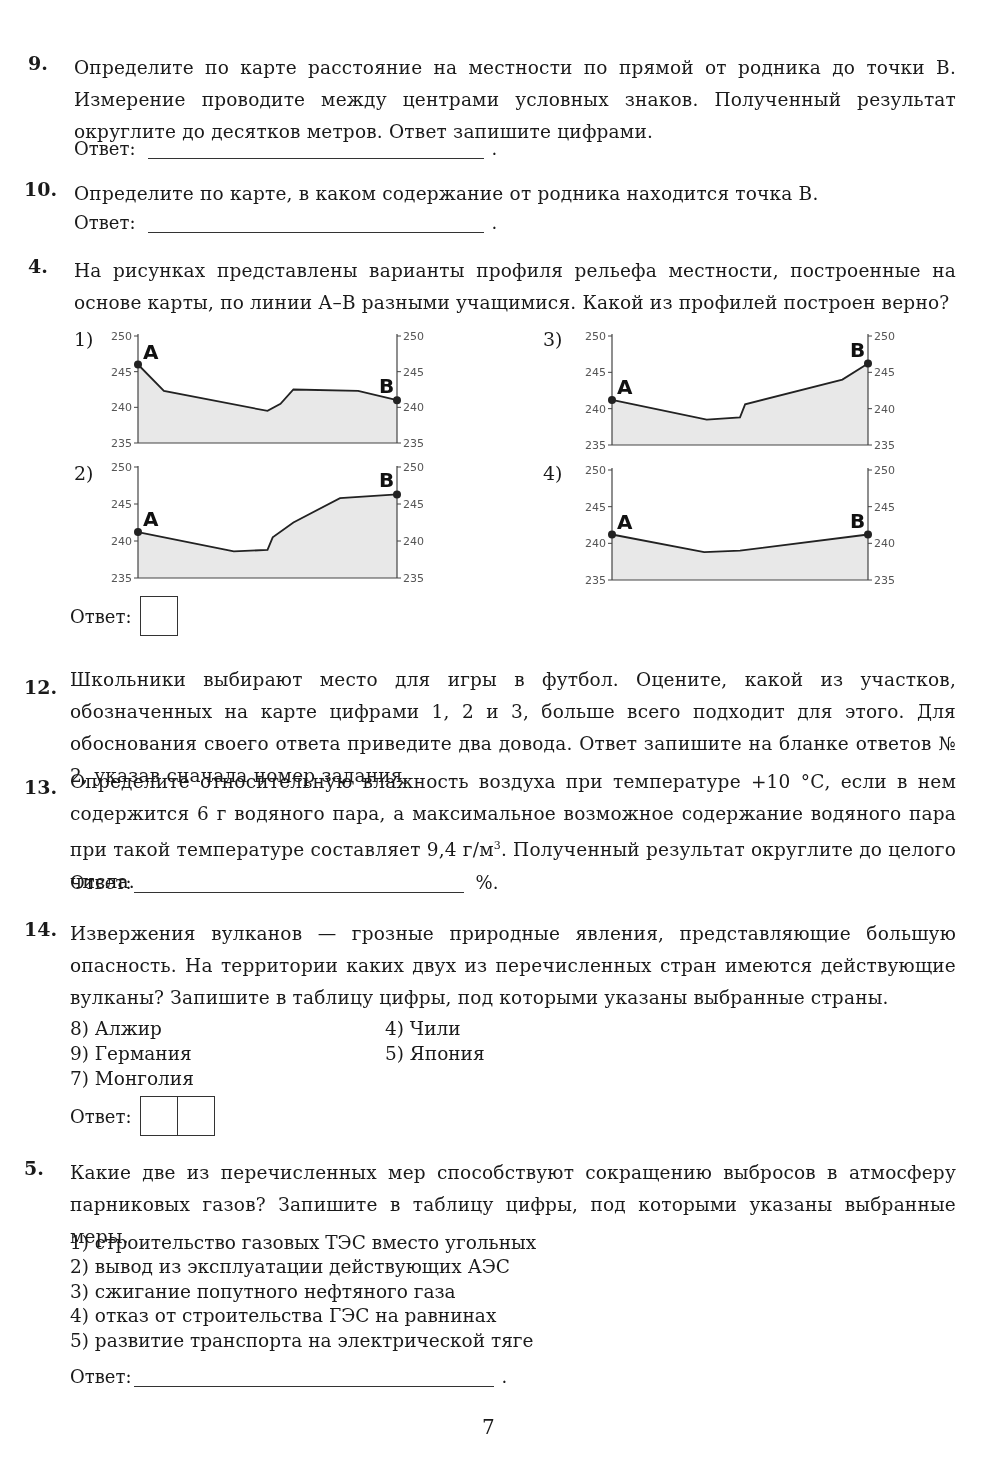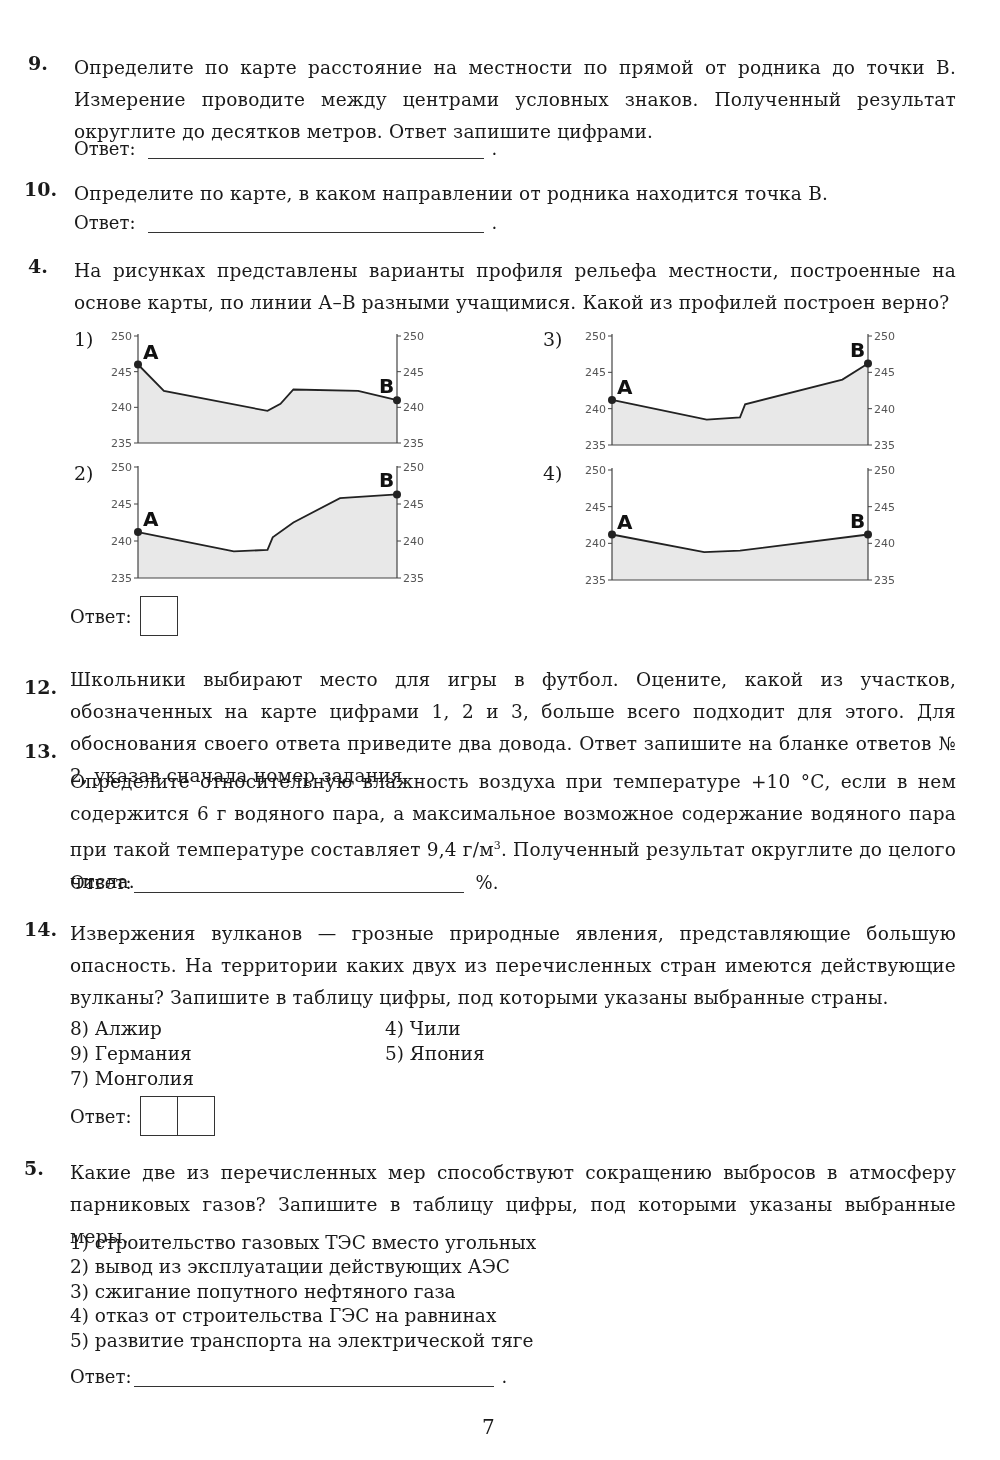--- a/index.html
+++ b/index.html
@@ -31,21 +31,21 @@
   <div class="qtext" style="top:52px">Определите по карте расстояние на местности по прямой от родника до точки В. Измерение проводите между центрами условных знаков. Полученный результат округлите до десятков метров. Ответ запишите цифрами.</div>
   <div class="ans" style="top:138px">
     <span>Ответ:</span>
     <span class="line" style="width:336px"></span>
     <span class="dot">.</span>
   </div>
 </div>
 
 <div class="q">
   <div class="qnum" style="top:178px;left:24px">10.</div>
-  <div class="qtext" style="top:178px">Определите по карте, в каком направлении от родника находится точка В.</div>
+  <div class="qtext" style="top:178px">Определите по карте, в каком содержание от родника находится точка В.</div>
   <div class="ans" style="top:212px">
     <span>Ответ:</span>
     <span class="line" style="width:336px"></span>
     <span class="dot">.</span>
   </div>
 </div>
 
 <div class="q">
   <div class="qnum" style="top:255px">4.</div>
   <div class="qtext" style="top:255px">На рисунках представлены варианты профиля рельефа местности, построенные на основе карты, по линии А–В разными учащимися. Какой из профилей построен верно?</div>
@@ -180,21 +180,21 @@
   <span>Ответ:</span>
   <span class="box"></span>
 </div>
 
 <div class="q">
   <div class="qnum" style="top:676px;left:24px">12.</div>
   <div class="qtext" style="top:664px;left:70px;width:886px">Школьники выбирают место для игры в футбол. Оцените, какой из участков, обозначенных на карте цифрами 1, 2 и 3, больше всего подходит для этого. Для обоснования своего ответа приведите два довода. Ответ запишите на бланке ответов № 2, указав сначала номер задания.</div>
 </div>
 
 <div class="q">
-  <div class="qnum" style="top:740px;left:24px">13.</div>
+  <div class="qnum" style="top:776px;left:24px">13.</div>
   <div class="qtext" style="top:766px;left:70px;width:886px"><span>Определите относительную влажность воздуха при температуре +10 °С, если в нем содержится 6 г водяного пара, а максимальное возможное содержание водяного пара при такой температуре составляет 9,4 г/м</span><sup style="font-size:11px">3</sup><span>. Полученный результат округлите до целого числа.</span></div>
   <div class="ans" style="top:872px;left:70px">
     <span>Ответ:</span>
     <span class="line" style="width:330px;margin-left:2px"></span>
     <span class="dot" style="margin-left:12px">%.</span>
   </div>
 </div>
 
 <div class="q">
   <div class="qnum" style="top:918px;left:24px">14.</div>

